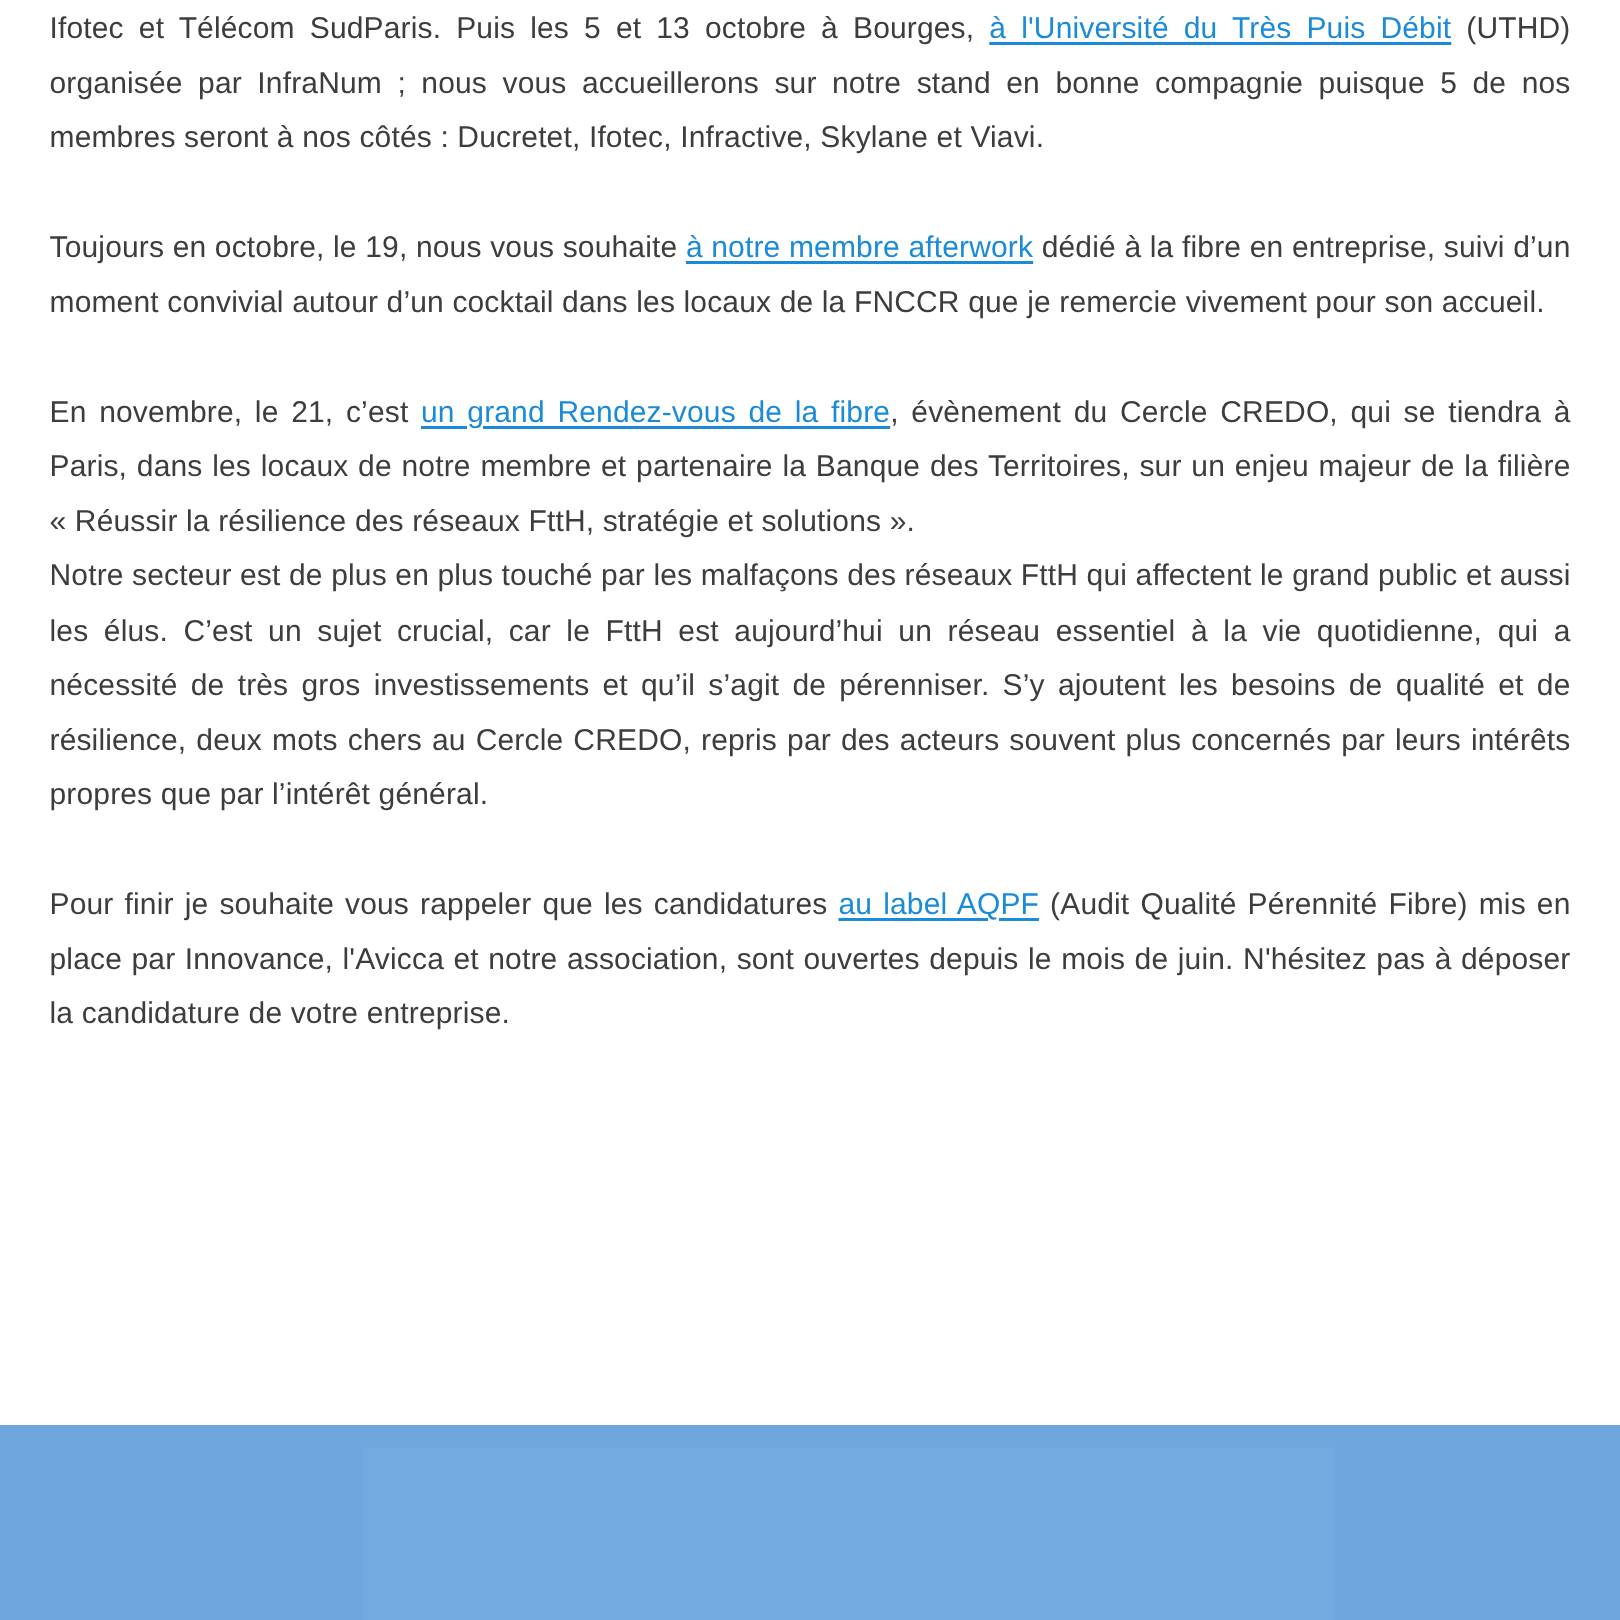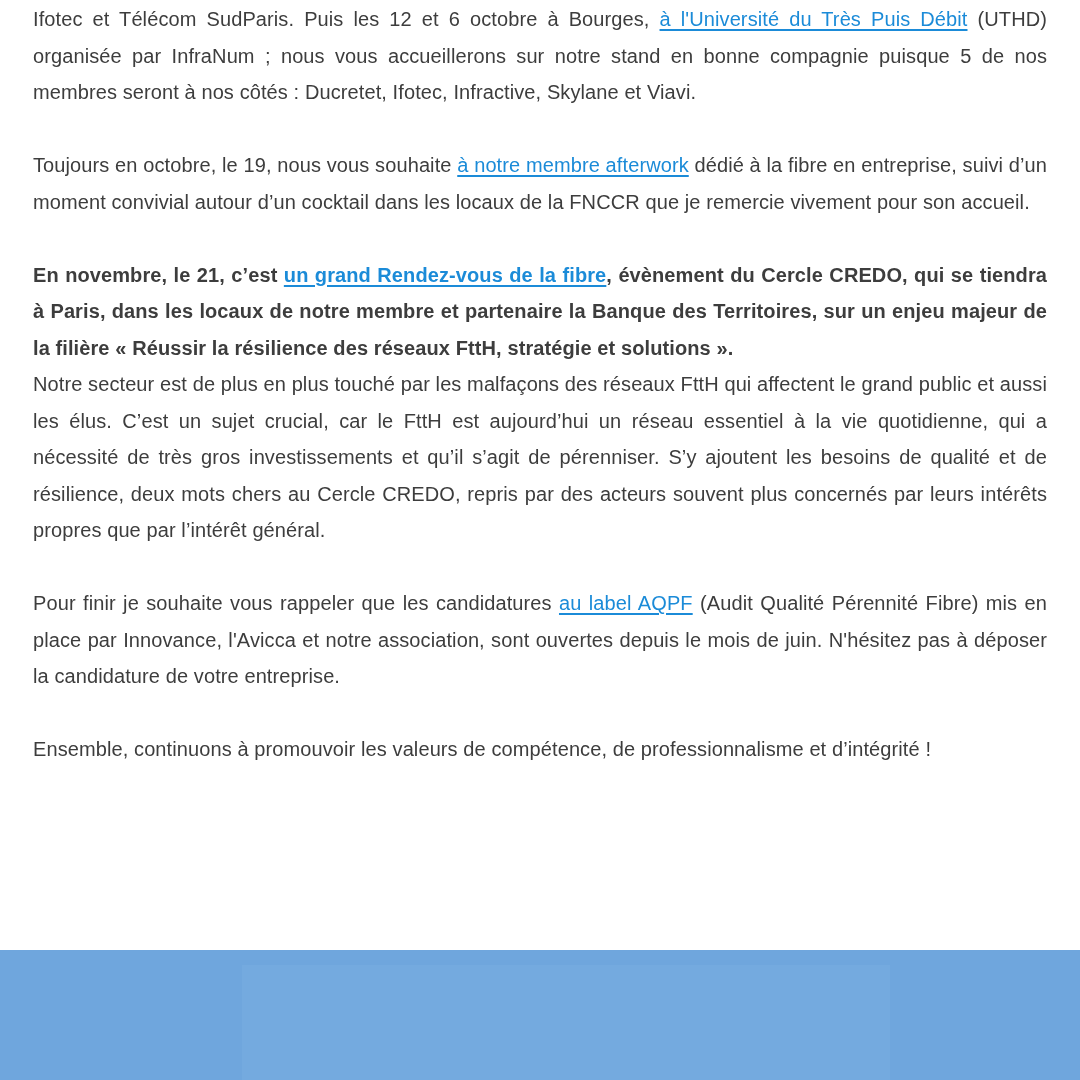--- a/index.html
+++ b/index.html
@@ -24,21 +24,21 @@
     width: 1080px;
     box-sizing: border-box;
     padding: 1px 33px 0 33px;
     color: var(--text);
     font-size: 20px;
     line-height: 36.5px;
     text-align: justify;
     letter-spacing: 0.1px;
   }
   .para { margin: 0 0 36.5px 0; }
-  .para.joined { margin-bottom: 0; font-weight: bold; }
+  .para.joined { margin-bottom: 0; }
   a.link {
     color: var(--link);
     text-decoration: underline;
     text-decoration-thickness: 1.5px;
     text-underline-offset: 3px;
     cursor: pointer;
   }
   .footer-banner {
     position: absolute;
     left: 0;
@@ -54,29 +54,28 @@
     width: 648px;
     height: 115px;
     background: var(--footer-inner);
   }
 </style>
 </head>
 <body>
 
 <div class="content">
 
-  <p class="para"><span>Ifotec et Télécom SudParis. Puis les 12 et 6 octobre à Bourges, </span><a class="link">à l'Université du Très Puis Débit</a><span> (UTHD) organisée par InfraNum ; nous vous accueillerons sur notre stand en bonne compagnie puisque 5 de nos membres seront à nos côtés : Ducretet, Ifotec, Infractive, Skylane et Viavi.</span></p>
+  <p class="para"><span>Ifotec et Télécom SudParis. Puis les 5 et 13 octobre à Bourges, </span><a class="link">à l'Université du Très Puis Débit</a><span> (UTHD) organisée par InfraNum ; nous vous accueillerons sur notre stand en bonne compagnie puisque 5 de nos membres seront à nos côtés : Ducretet, Ifotec, Infractive, Skylane et Viavi.</span></p>
 
   <p class="para"><span>Toujours en octobre, le 19, nous vous souhaite </span><a class="link">à notre membre afterwork</a><span> dédié à la fibre en entreprise, suivi d’un moment convivial autour d’un cocktail dans les locaux de la FNCCR que je remercie vivement pour son accueil.</span></p>
 
   <p class="para joined"><span>En novembre, le 21, c’est </span><a class="link">un grand Rendez-vous de la fibre</a><span>, évènement du Cercle CREDO, qui se tiendra à Paris, dans les locaux de notre membre et partenaire la Banque des Territoires, sur un enjeu majeur de la filière « Réussir la résilience des réseaux FttH, stratégie et solutions ».</span></p>
 
   <p class="para"><span>Notre secteur est de plus en plus touché par les malfaçons des réseaux FttH qui affectent le grand public et aussi les élus. C’est un sujet crucial, car le FttH est aujourd’hui un réseau essentiel à la vie quotidienne, qui a nécessité de très gros investissements et qu’il s’agit de pérenniser. S’y ajoutent les besoins de qualité et de résilience, deux mots chers au Cercle CREDO, repris par des acteurs souvent plus concernés par leurs intérêts propres que par l’intérêt général.</span></p>
 
   <p class="para"><span>Pour finir je souhaite vous rappeler que les candidatures </span><a class="link">au label AQPF</a><span> (Audit Qualité Pérennité Fibre) mis en place par Innovance, l'Avicca et notre association, sont ouvertes depuis le mois de juin. N'hésitez pas à déposer la candidature de votre entreprise.</span></p>
 
-  <p class="para"><span>Ensemble, continuons à promouvoir les valeurs de compétence, de professionnalisme et d’intégrité !</span></p>
 
 </div>
 
 <div class="footer-banner">
   <div class="footer-inner-block"></div>
 </div>
 
 </body></html>

